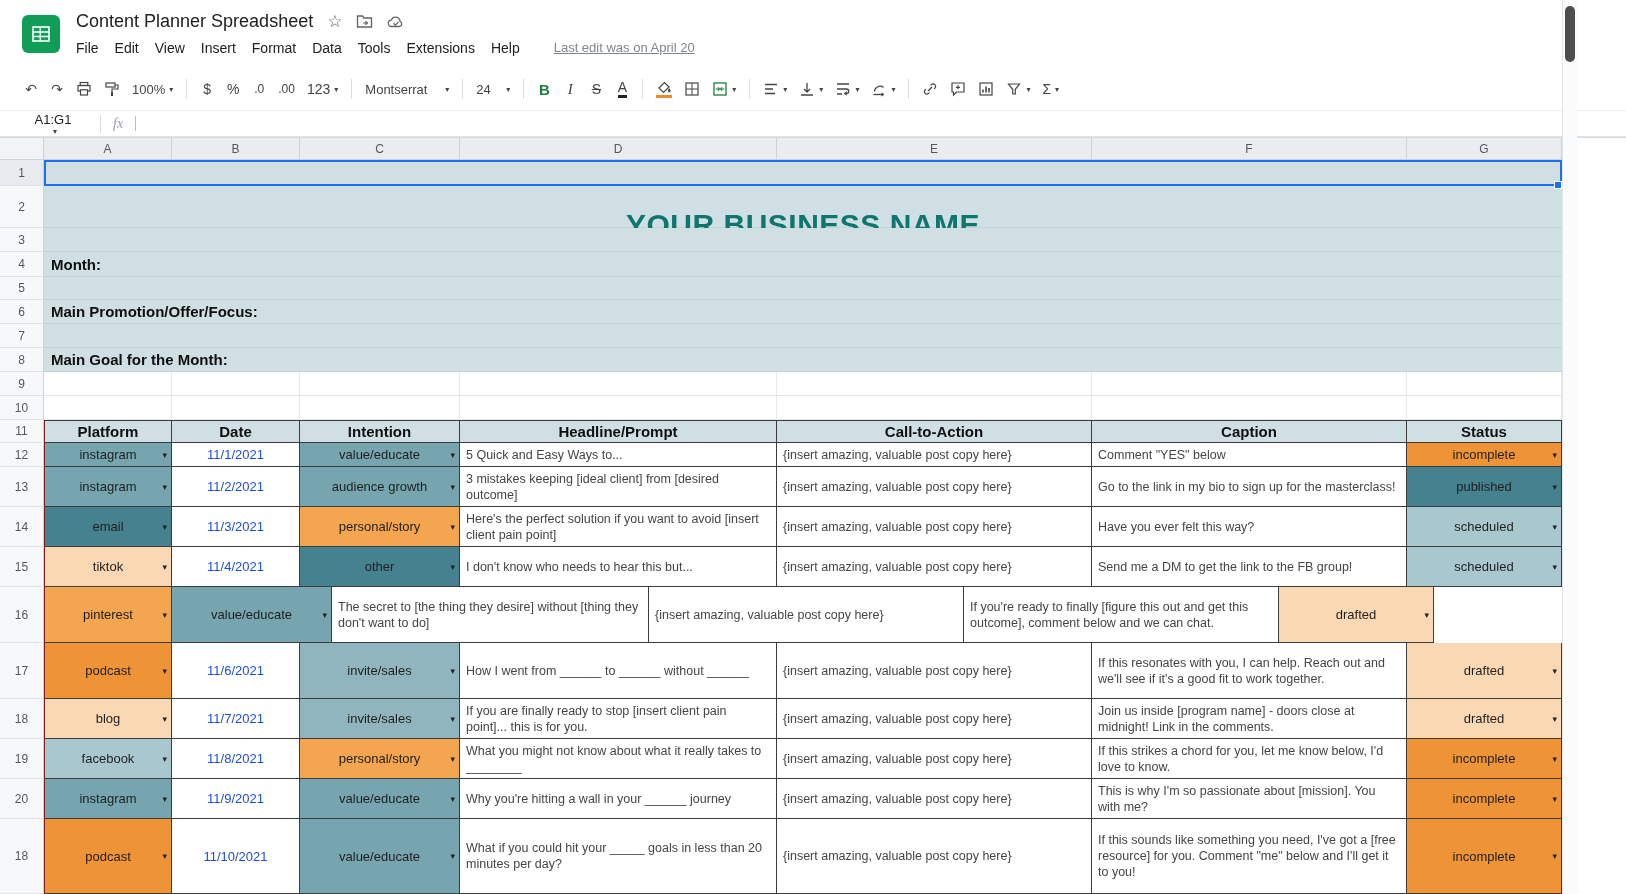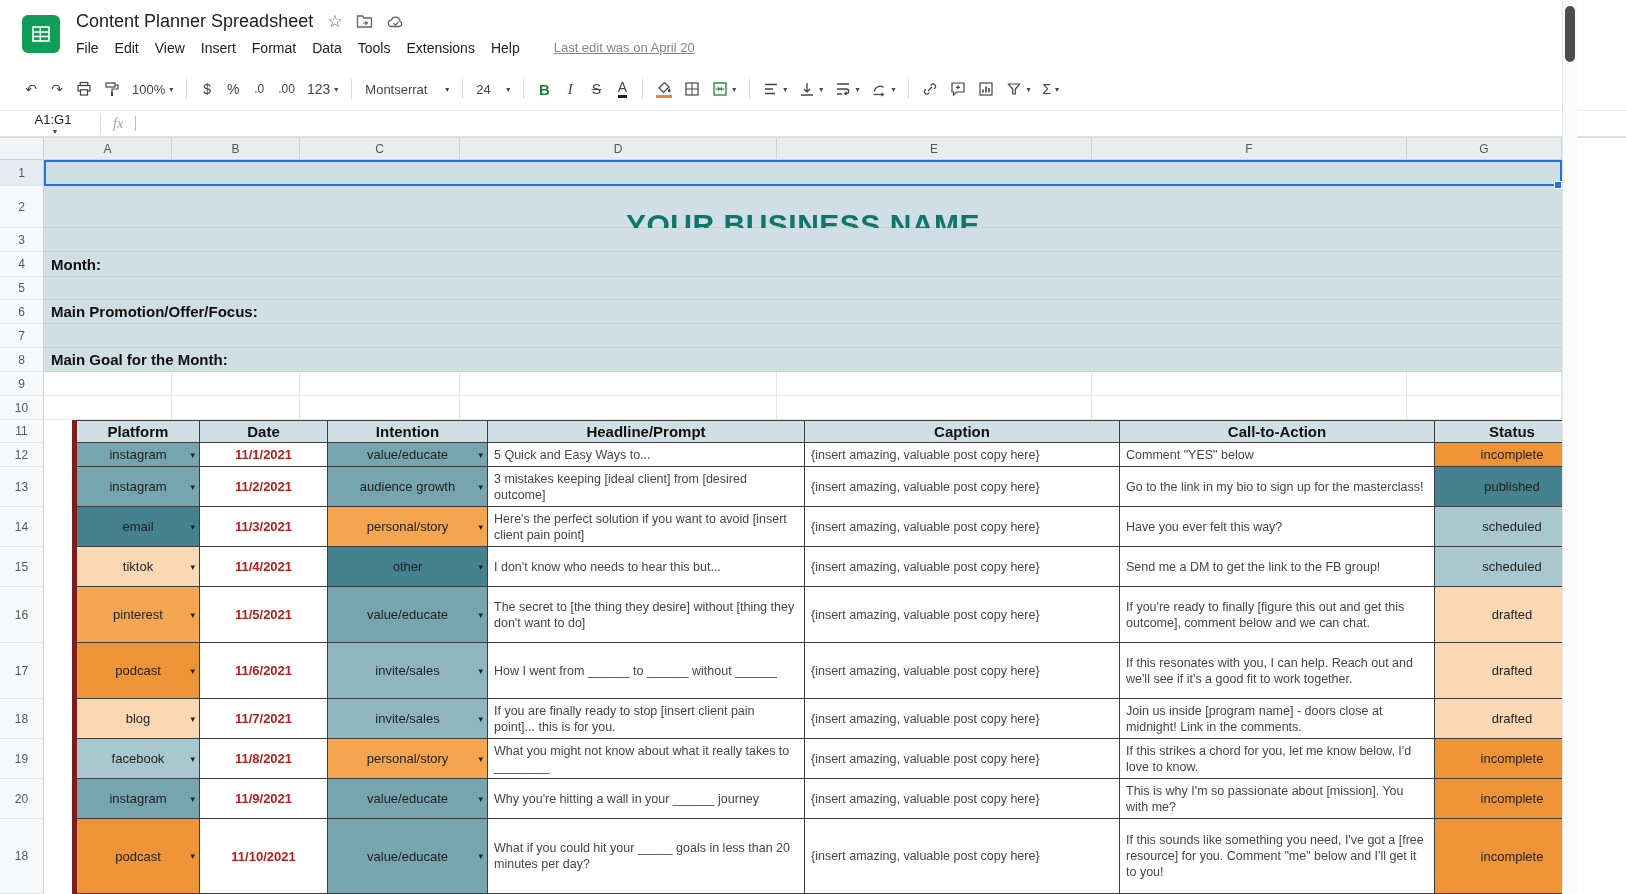--- a/index.html
+++ b/index.html
@@ -70,27 +70,27 @@
     display:flex; align-items:center; cursor:cell; }
   .banner .blabel { font-weight:700; font-size:15px; color:#0f0f0f; padding-left:7px; white-space:nowrap; }
   .banner.title-cell { justify-content:center; }
   .biz { font-weight:800; font-size:30px; letter-spacing:0.5px; color:#0f766e;margin-top:36px; }
 
   .wc { background:#fff; border-right:1px solid #e4e6e8; border-bottom:1px solid #e4e6e8; cursor:cell; }
 
   .th { background:#cfdfe4; border-right:1px solid #3c3c3c; border-bottom:1px solid #3c3c3c;
     border-top:1px solid #3c3c3c; display:flex; align-items:center; justify-content:center;
     font-weight:700; font-size:15px; color:#101010; cursor:cell; }
-  .th.first, .tc.first { border-left:5px solid #7f1d1d;margin-left:28px; }
+  .th.first, .tc.first { border-left:1px solid #7f1d1d; }
 
   .tc { position:relative; background:#fff; border-right:1px solid #3c3c3c; border-bottom:1px solid #3c3c3c;
     display:flex; align-items:center; overflow:hidden; cursor:cell; }
   .tc.center { justify-content:center; }
   .ctext { font-size:13px; color:#1f1f1f; }
-  .datec span { font-size:13px; color:#b91c1c;font-weight:bold; }
+  .datec span { font-size:13px; color:#1d4ed8; }
   .textcell { padding:2px 6px; }
   .textcell span { font-size:12.5px; line-height:1.28; color:#454545; }
   .dd { position:absolute; right:4px; top:50%; transform:translateY(-50%); font-size:9px; color:#222; cursor:pointer; }
 
   
   .sel-overlay { position:absolute; left:44px; top:0; width:1518px; height:26px;
     border:2px solid #1a73e8; pointer-events:none; }
   .fill-handle { position:absolute; left:1554px; top:21px; width:8px; height:8px;
     background:#1a73e8; border:1.5px solid #fff; cursor:crosshair; }
 
@@ -365,22 +365,22 @@
         <div class="wc cF"></div>
         <div class="wc cG"></div>
     </div>
 
     <div class="srow" style="height:23px">
       <div class="rowhead">11</div>
       <div class="th cA first">Platform</div>
       <div class="th cB">Date</div>
       <div class="th cC">Intention</div>
       <div class="th cD">Headline/Prompt</div>
+      <div class="th cF">Call-to-Action</div>
       <div class="th cE">Caption</div>
-      <div class="th cF">Call-to-Action</div>
       <div class="th cG">Status</div>
     </div>
 
     <div class="srow" style="height:24px">
       <div class="rowhead">12</div>
       <div class="tc cA first center" style="background-color: rgb(118, 165, 175);">
           <span class="ctext">instagram</span>
           <span class="dd">▾</span>
         </div>
       <div class="tc cB center datec">
@@ -488,23 +488,20 @@
           <span class="dd">▾</span>
         </div>
     </div>
 
     <div class="srow" style="height:56px">
       <div class="rowhead">16</div>
       <div class="tc cA first center" style="background-color: rgb(244, 165, 79);">
           <span class="ctext">pinterest</span>
           <span class="dd">▾</span>
         </div>
-      <div class="tc cB center datec">
-          <span>11/5/2021</span>
-        </div>
       <div class="tc cC center" style="background-color: rgb(118, 165, 175);">
           <span class="ctext">value/educate</span>
           <span class="dd">▾</span>
         </div>
       <div class="tc cD textcell">
           <span>The secret to [the thing they desire] without [thing they don't want to do]</span>
         </div>
       <div class="tc cE textcell">
           <span>{insert amazing, valuable post copy here}</span>
         </div>

